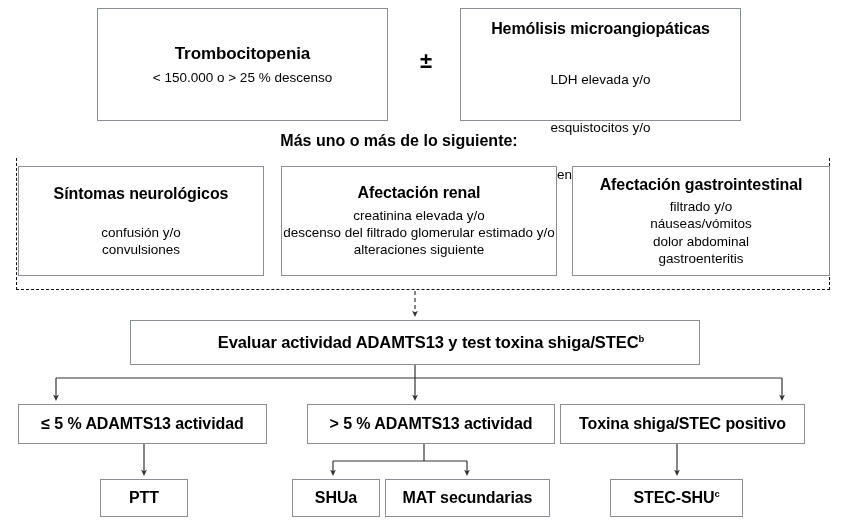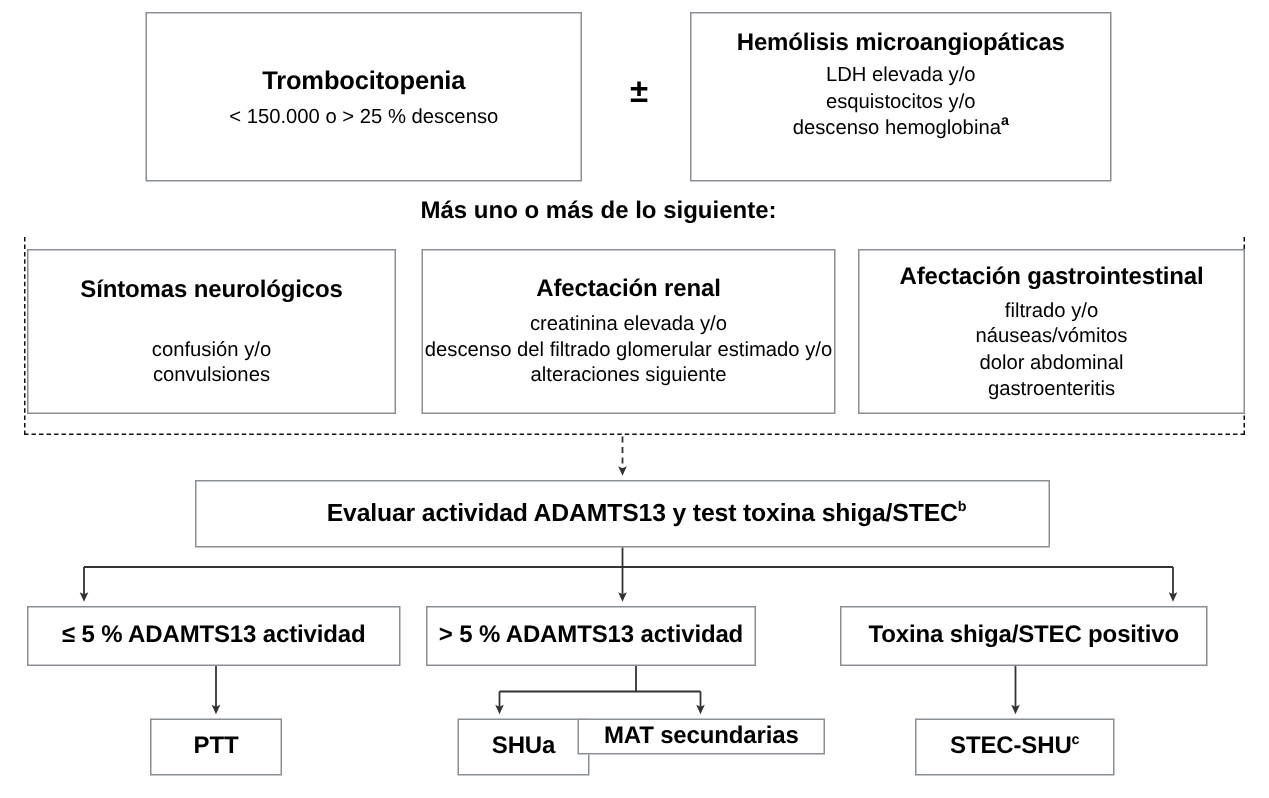--- a/index.html
+++ b/index.html
@@ -63,20 +63,21 @@
     left: 406px; top: 48px; width: 40px;
     text-align: center;
     font-size: 22px;
     font-weight: bold;
   }
 
   #box-hemolisis {
     left: 460px; top: 8px; width: 281px; height: 113px;
     justify-content: flex-start;
     padding-top: 10px;
+    gap: 30px;
   }
   #box-hemolisis .bold-title { font-size: 16px; margin-bottom: 2px; }
 
   
   #mid-header {
     position: absolute;
     left: 0; top: 132px; width: 798px;
     text-align: center;
     font-size: 16px;
     font-weight: bold;
@@ -102,30 +103,30 @@
   #box-renal .sub         { font-size: 13.5px; }
 
   
   #box-evaluar {
     left: 130px; top: 320px; width: 570px; height: 45px;
   }
   #box-evaluar .bold-title { font-size: 16.5px; margin-left: 32px; }
 
   
   #box-le5    { left: 18px;  top: 404px; width: 249px; height: 40px; }
-  #box-gt5    { left: 284px; top: 404px; width: 220px; height: 40px; }
+  #box-gt5    { left: 307px; top: 404px; width: 248px; height: 40px; }
   #box-toxina { left: 560px; top: 404px; width: 245px; height: 40px; }
   #box-le5 .bold-title,
   #box-gt5 .bold-title,
   #box-toxina .bold-title { font-size: 16px; }
 
   
   #box-ptt      { left: 100px; top: 479px; width: 88px;  height: 38px; }
-  #box-shua     { left: 305px; top: 479px; width: 88px;  height: 38px; }
-  #box-mat      { left: 385px; top: 479px; width: 165px; height: 24px; }
+  #box-shua     { left: 292px; top: 479px; width: 88px;  height: 38px; }
+  #box-mat      { left: 385px; top: 479px; width: 165px; height: 38px; }
   #box-stecshu  { left: 610px; top: 479px; width: 133px; height: 38px; }
   #box-ptt .bold-title,
   #box-shua .bold-title,
   #box-mat .bold-title,
   #box-stecshu .bold-title { font-size: 16px; }
 
   
   #connectors {
     position: absolute;
     left: 0; top: 0;

